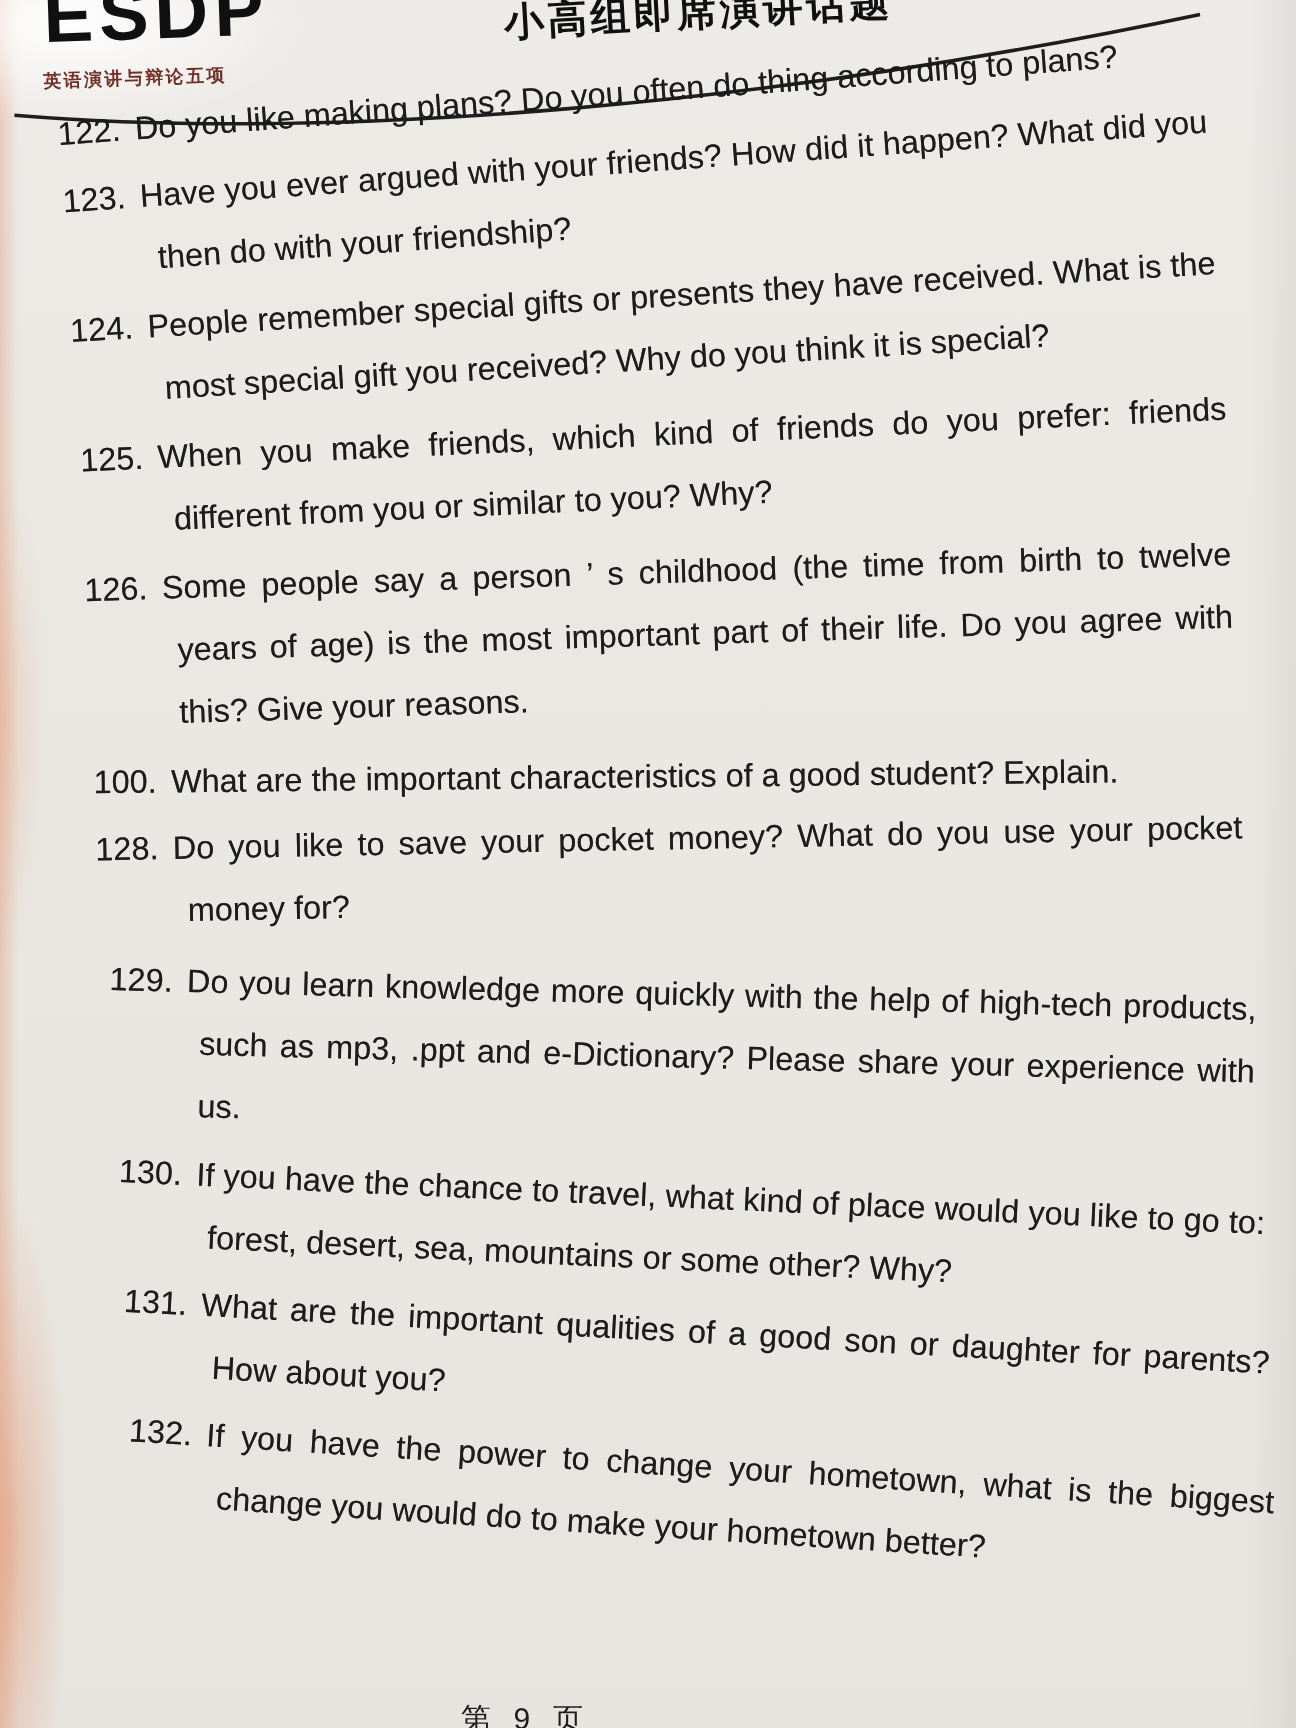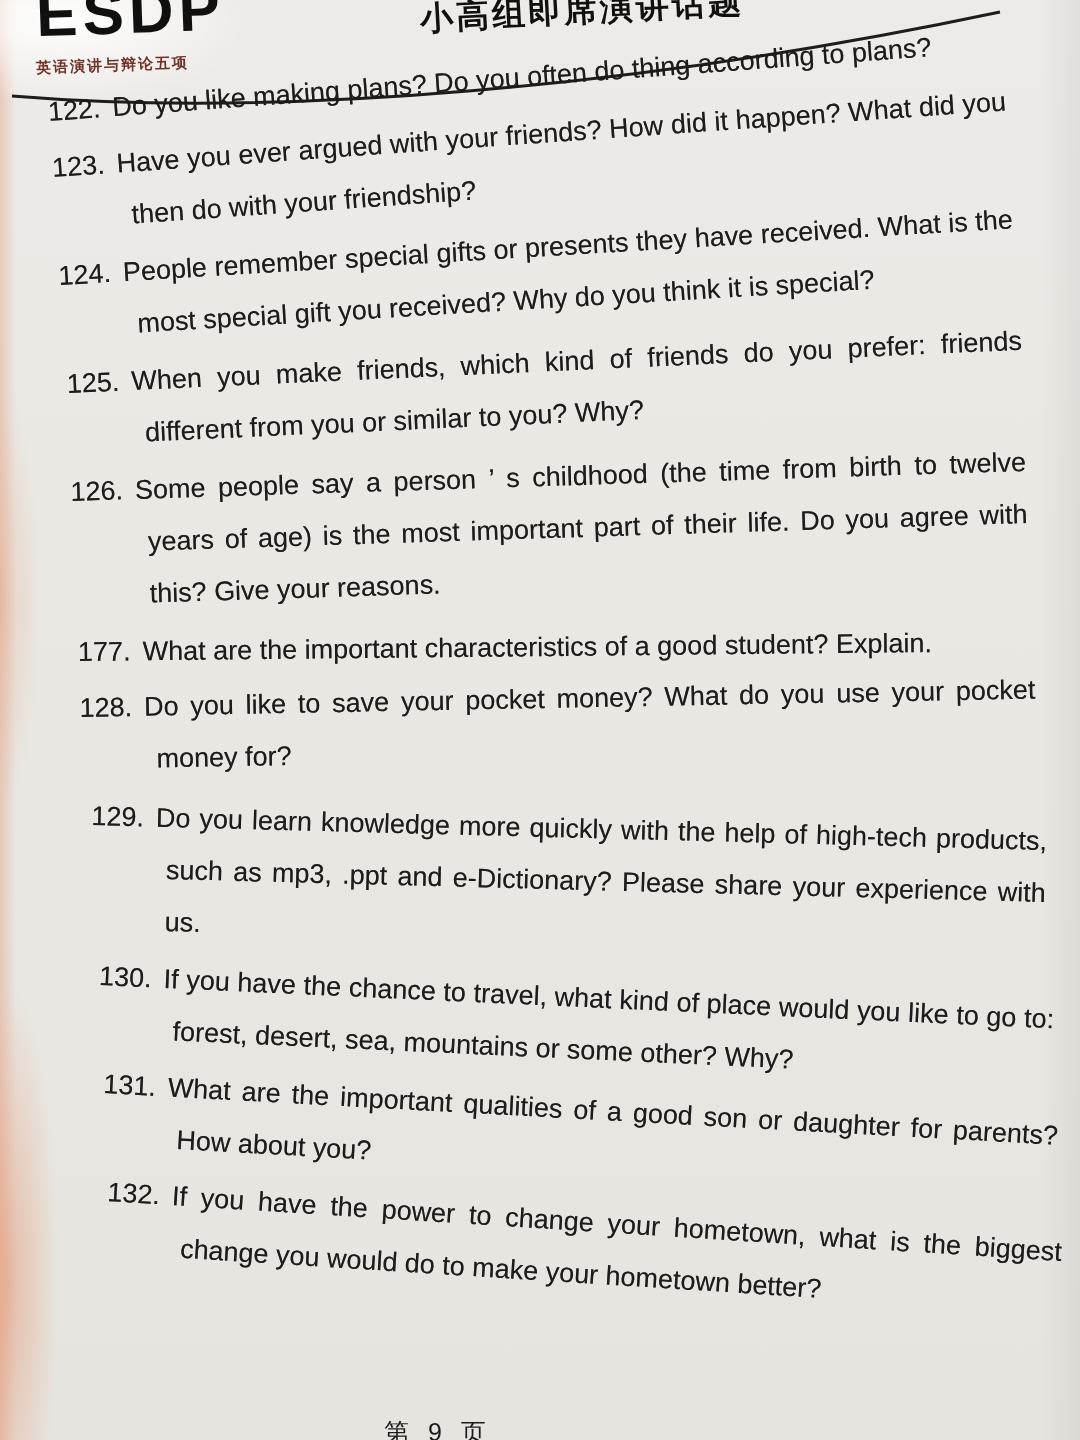--- a/index.html
+++ b/index.html
@@ -80,21 +80,21 @@
   <svg class="header-rule" width="1080" height="140" viewBox="0 0 1080 140">
     <path d="M 12 96 C 280 118 640 88 1000 12" stroke="#1d1d1d" stroke-width="3" fill="none"></path>
   </svg>
 
   <ol class="questions">
     <li class="q"><span class="num">122.</span><span>Do you like making plans? Do you often do thing according to plans?</span></li>
     <li class="q"><span class="num">123.</span><span>Have you ever argued with your friends? How did it happen? What did you then do with your friendship?</span></li>
     <li class="q"><span class="num">124.</span><span>People remember special gifts or presents they have received. What is the most special gift you received? Why do you think it is special?</span></li>
     <li class="q"><span class="num">125.</span><span>When you make friends, which kind of friends do you prefer: friends different from you or similar to you? Why?</span></li>
     <li class="q"><span class="num">126.</span><span>Some people say a person ’ s childhood (the time from birth to twelve years of age) is the most important part of their life. Do you agree with this? Give your reasons.</span></li>
-    <li class="q"><span class="num">177.</span><span>What are the important characteristics of a good student? Explain.</span></li>
+    <li class="q"><span class="num">100.</span><span>What are the important characteristics of a good student? Explain.</span></li>
     <li class="q"><span class="num">128.</span><span>Do you like to save your pocket money? What do you use your pocket money for?</span></li>
     <li class="q"><span class="num">129.</span><span>Do you learn knowledge more quickly with the help of high-tech products, such as mp3, .ppt and e-Dictionary? Please share your experience with us.</span></li>
     <li class="q"><span class="num">130.</span><span>If you have the chance to travel, what kind of place would you like to go to: forest, desert, sea, mountains or some other? Why?</span></li>
     <li class="q"><span class="num">131.</span><span>What are the important qualities of a good son or daughter for parents? How about you?</span></li>
     <li class="q"><span class="num">132.</span><span>If you have the power to change your hometown, what is the biggest change you would do to make your hometown better?</span></li>
   </ol>
 
   <div class="footer">第 9 页</div>
 
 </div>

